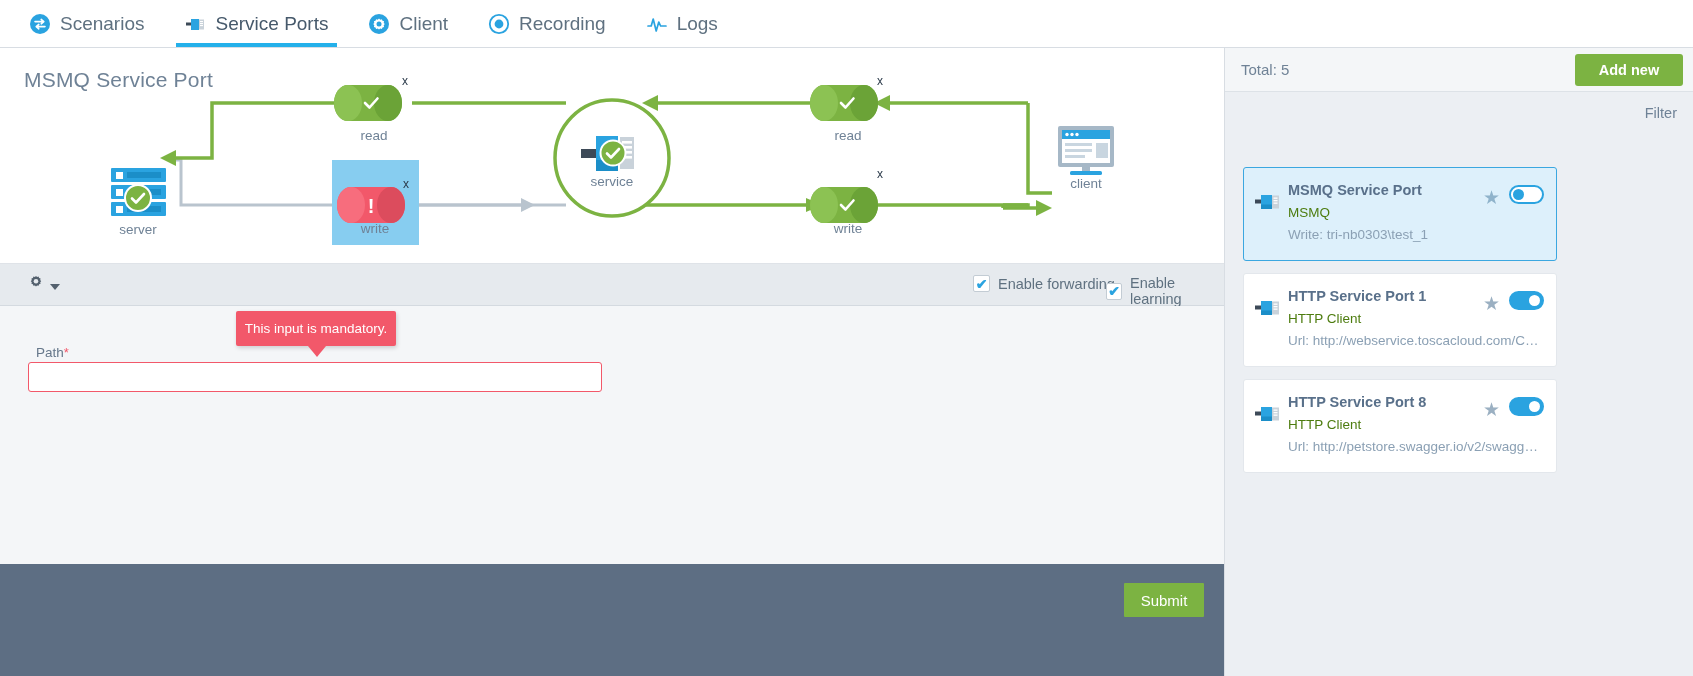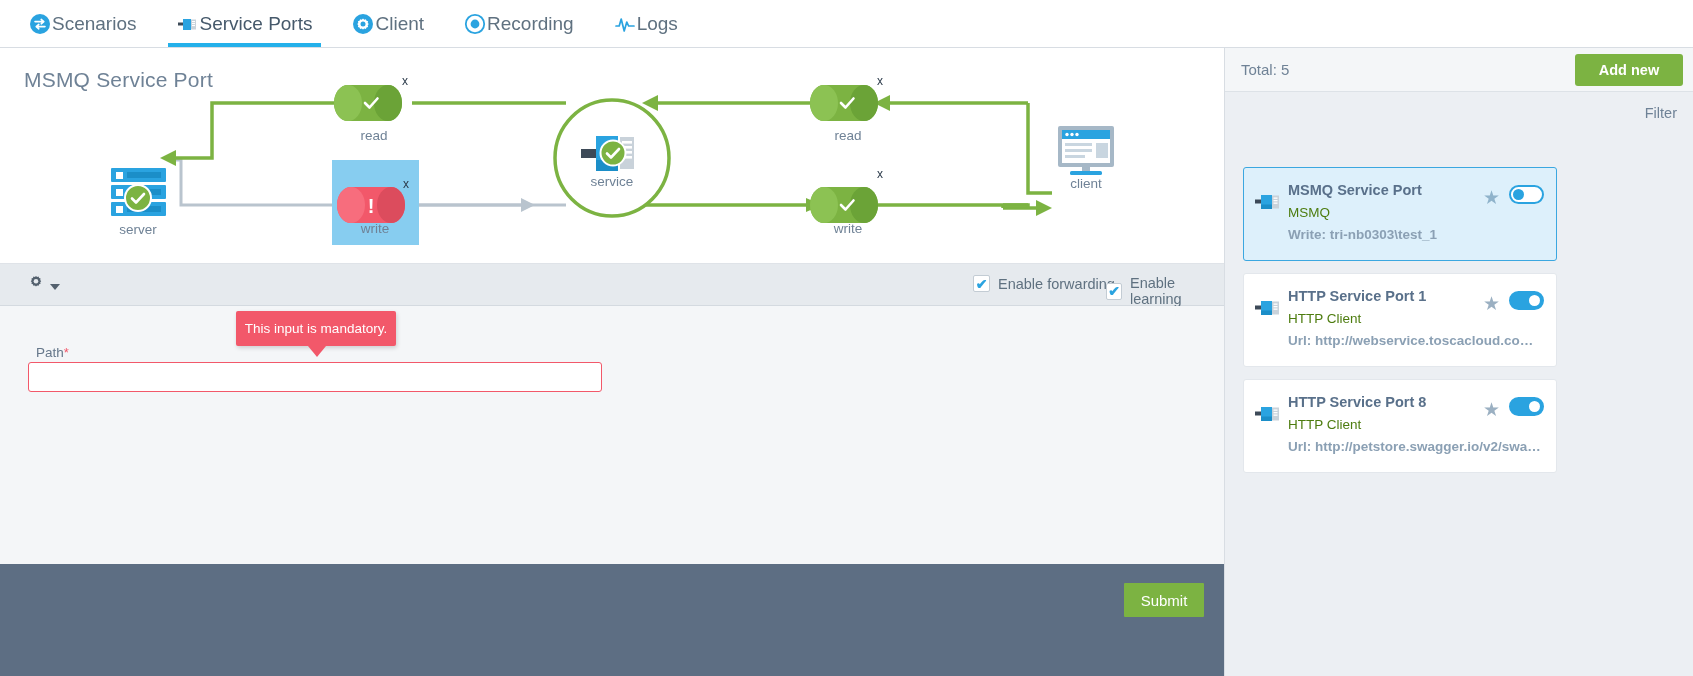--- a/index.html
+++ b/index.html
@@ -11,21 +11,21 @@
     overflow:hidden;
     position:relative;
   }
   
   #topnav{
     position:absolute;left:0;top:0;width:1693px;height:48px;
     background:#ffffff;border-bottom:1px solid #d8dde3;
     display:flex;align-items:center;box-sizing:border-box;
   }
   .tab{
-    display:flex;align-items:center;gap:1px;
+    display:flex;align-items:center;gap:9px;
     height:47px;padding:8px 17px;box-sizing:border-box;
     font-size:19px;color:#5f7180;cursor:pointer;position:relative;
     margin-left:6px;
   }
   .tab:first-child{margin-left:12px;}
   .tab.active{color:#46596b;justify-content:center;}
   .tab.active:after{
     content:"";position:absolute;left:8px;right:8px;bottom:0;height:4px;background:#24b0ea;
   }
   .tab .ic{width:22px;height:22px;display:block;flex:0 0 22px;}
@@ -117,21 +117,21 @@
   #card-list{position:absolute;left:18px;top:119px;width:314px;}
   .card{
     position:relative;width:314px;background:#fff;border:1px solid #e3e7ec;border-radius:3px;
     margin-bottom:12px;box-sizing:border-box;padding:14px 14px 18px 44px;min-height:86px;
     cursor:pointer;
   }
   .card.selected{background:#ddf0fb;border:1px solid #3ba7e0;}
   .card .plugicon{position:absolute;left:11px;top:24px;width:26px;height:20px;}
   .card .cname{font-size:14.5px;font-weight:bold;color:#59708a;margin-bottom:7px;}
   .card .ctype{font-size:13.5px;color:#4d7c0f;margin-bottom:7px;}
-  .card .cdesc{font-size:13.5px;color:#8ba0b4;white-space:nowrap;overflow:hidden;text-overflow:ellipsis;font-weight:bold;}
+  .card .cdesc{font-size:13.5px;color:#8ba0b4;white-space:nowrap;overflow:hidden;text-overflow:ellipsis;}
   .card .star{position:absolute;right:56px;top:18px;font-size:19px;color:#9bb0c2;cursor:pointer;}
   .card.selected .star{color:#8fb3cb;}
   .toggle{
     position:absolute;right:12px;top:17px;width:35px;height:19px;border-radius:10px;
     background:#fff;border:2px solid #2aa3e0;box-sizing:border-box;cursor:pointer;
   }
   .toggle .knob{
     position:absolute;left:2px;top:2px;width:11px;height:11px;border-radius:50%;background:#2aa3e0;
   }
   .toggle.on{background:#2aa3e0;border-color:#2aa3e0;}

